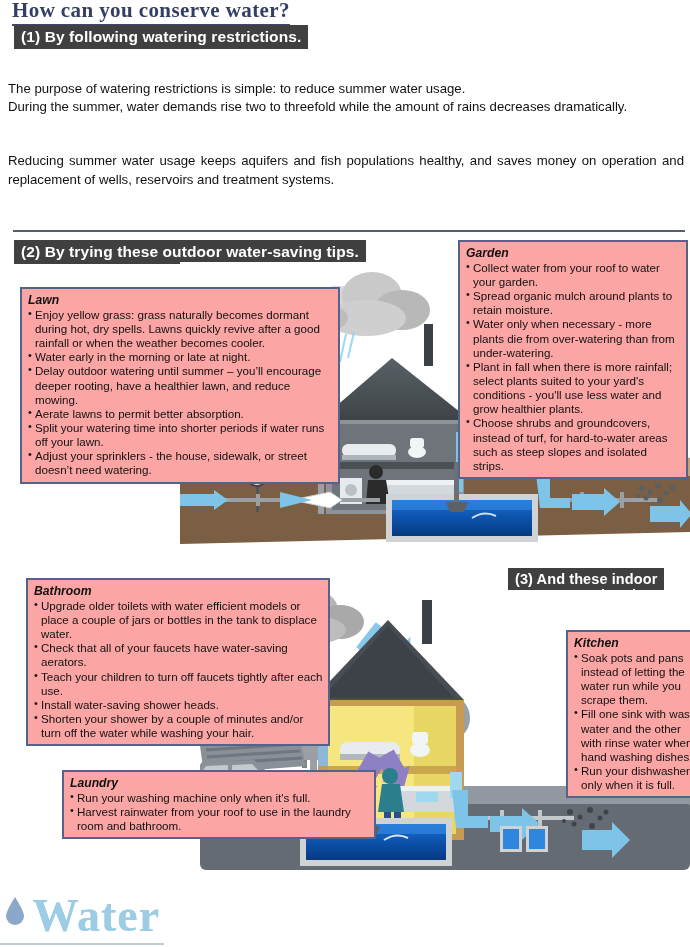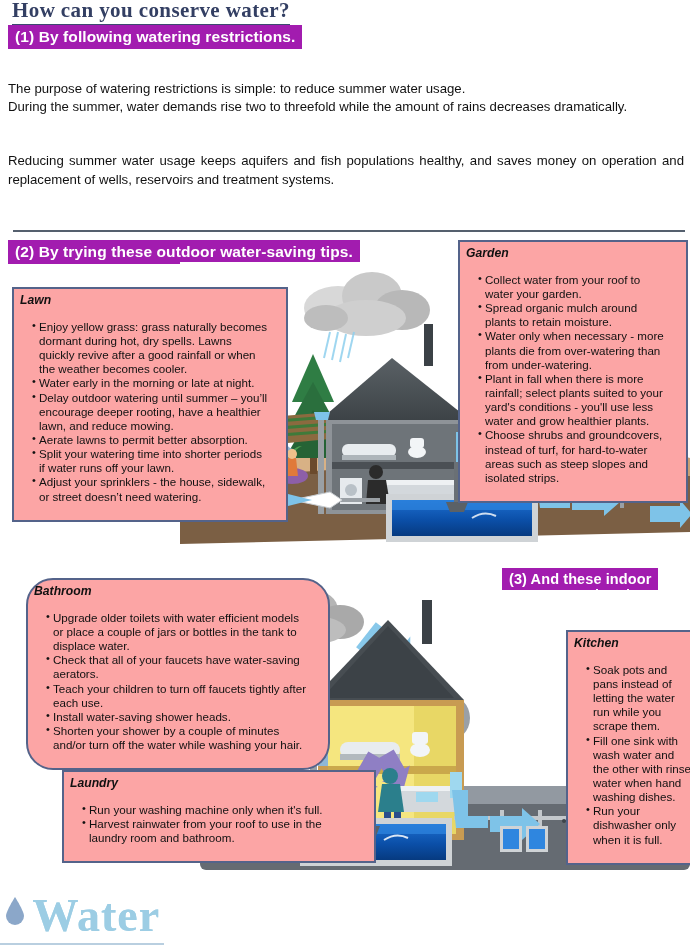--- a/index.html
+++ b/index.html
@@ -26,28 +26,29 @@
     letter-spacing: 0.4px;
     color: #333f63;
     border-bottom: 2px solid #3c4a70;
     padding-bottom: 1px;
     white-space: nowrap;
   }
 
   
   .banner {
     position: absolute;
-    background: #a21caf;
+    background: #404040;
     color: #ffffff;
     font-weight: bold;
     font-size: 15px;
     padding: 3px 7px 4px 7px;
     line-height: 1.12;
     letter-spacing: 0.1px;
     white-space: pre-line;
+    margin-left: 6px;
   }
   #banner1 { left: 8px;  top: 25px;  font-size: 15.5px; }
   #banner2 { left: 8px;  top: 240px; font-size: 15.5px; }
   #banner3 { left: 502px; top: 568px; text-align: right; font-size: 14.5px; }
 
   
   .para {
     position: absolute;
     left: 8px;
     width: 676px;
@@ -89,37 +90,37 @@
     z-index: 40;
   }
   .callout .c-title {
     font-weight: bold;
     font-style: italic;
     font-size: 12.2px;
     display: block;
     margin-bottom: 0px;
   }
   .callout ul {
-    margin: 12px; padding: 0; list-style: none;
+    margin: 0; padding: 0; list-style: none;
   }
   .callout li {
     position: relative;
     padding-left: 7px;
     margin: 0;
   }
   .callout li::before {
     content: "\2022";
     position: absolute;
     left: 0; top: -1px;
     font-size: 11px;
   }
 
-  #cb-lawn     { left: 12px;   top: 287px; width: 276px; }
+  #cb-lawn     { left: 20px;   top: 287px; width: 320px; }
   #cb-garden   { left: 458px; top: 240px; width: 230px; }
-  #cb-bathroom { left: 26px;  top: 578px; width: 304px; border-radius: 27px; }
+  #cb-bathroom { left: 26px;  top: 578px; width: 304px; }
   #cb-laundry  { left: 62px;  top: 770px; width: 314px; }
   #cb-kitchen  { left: 566px; top: 630px; width: 144px; }
 
   
   .footer-logo {
     position: absolute;
     left: 0; bottom: 2px;
     width: 690px;
   }
   .logo-inner {

